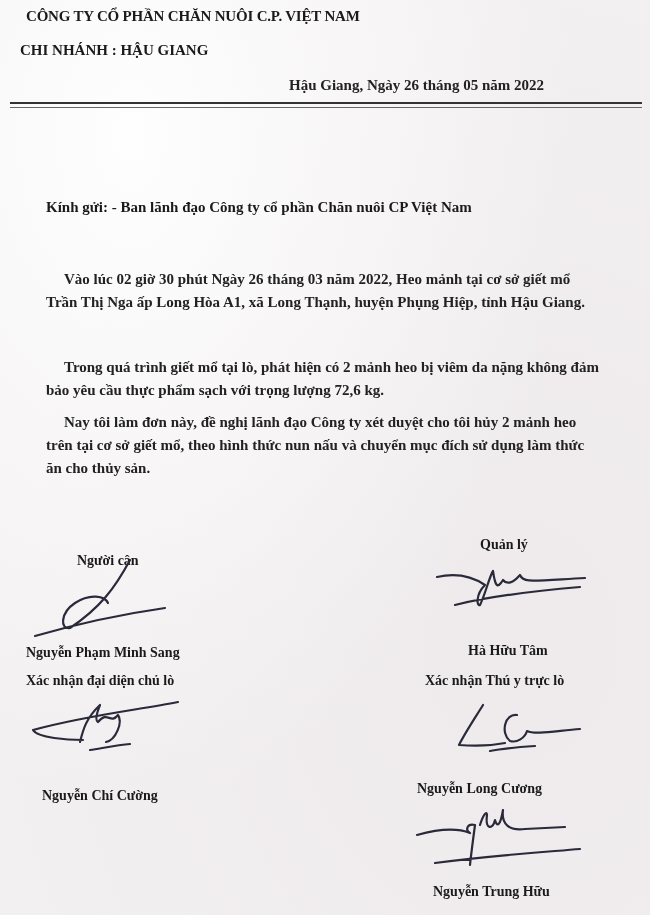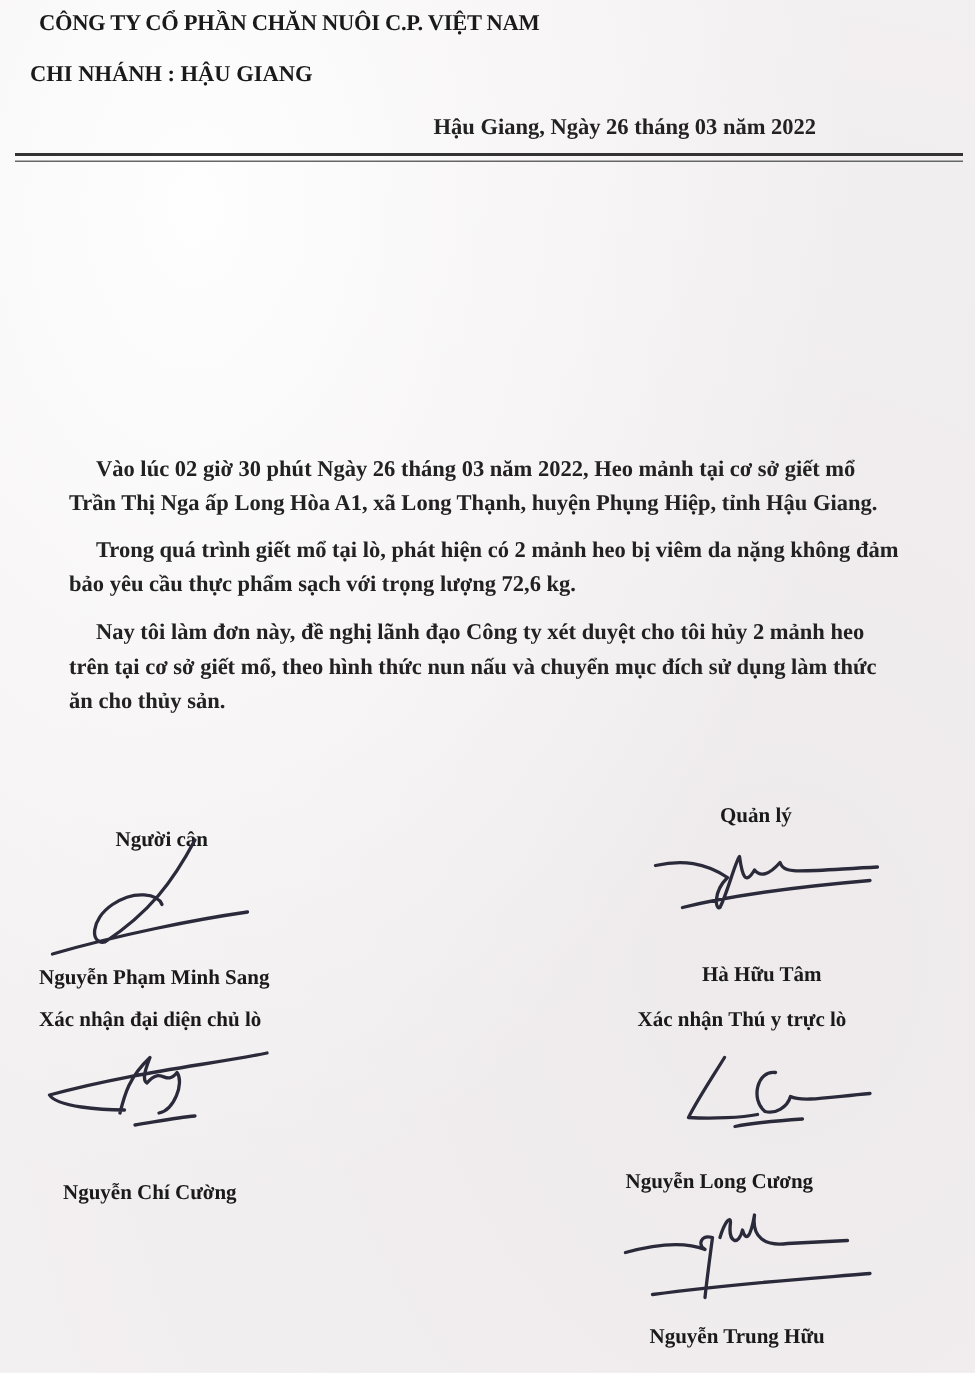--- a/index.html
+++ b/index.html
@@ -18,42 +18,43 @@
     }
     .abs { position: absolute; white-space: nowrap; }
     .company { left: 26px; top: 8px; font-size: 15px; font-weight: bold; letter-spacing: -0.2px; }
     .branch { left: 20px; top: 42px; font-size: 15px; font-weight: bold; }
     .date { left: 289px; top: 77px; font-size: 15px; font-weight: bold; color: #222; }
     .rule1 { left: 10px; top: 102px; width: 632px; height: 2px; background: #333; }
     .rule2 { left: 10px; top: 107px; width: 632px; height: 1px; background: #666; }
     .title { left: 200px; top: 156px; font-size: 26px; font-weight: bold; letter-spacing: 0.5px; }
     .recipient { left: 46px; top: 199px; font-size: 15px; font-weight: bold; }
     .para { position: absolute; left: 46px; width: 555px; font-size: 15px; font-weight: bold; line-height: 23px; color: #222; }
-    .p1 { top: 268px; margin-top: 34px; }
+    .p1 { top: 268px; }
     .p2 { top: 356px; }
     .p3 { top: 411px; }
     .p4 { top: 498px; }
     .indent { display: inline-block; width: 18px; }
     .sig-label { font-size: 14px; font-weight: bold; }
     .sig-name { font-size: 14px; font-weight: bold; }
     svg.sig { position: absolute; overflow: visible; }
     svg.sig path { fill: none; stroke: #2a2a3a; stroke-width: 2.2; stroke-linecap: round; stroke-linejoin: round; }
   </style>
 </head>
 <body>
 
 <div class="page">
 
   <div class="abs company">CÔNG TY CỔ PHẦN CHĂN NUÔI C.P. VIỆT NAM</div>
   <div class="abs branch">CHI NHÁNH : HẬU GIANG</div>
-  <div class="abs date">Hậu Giang, Ngày 26 tháng 03 năm 2022</div>
+  <div class="abs date">Hậu Giang, Ngày 26 tháng 05 năm 2022</div>
 
   <div class="abs rule1"></div>
   <div class="abs rule2"></div>
 
+  <div class="abs recipient">Kính gửi:  - Ban lãnh đạo Công ty cổ phần Chăn nuôi CP Việt Nam</div>
 
   <div class="para p1"><span class="indent"></span><span>Vào lúc 02 giờ 30 phút Ngày 26 tháng 03 năm 2022, Heo mảnh tại cơ sở giết mổ Trần Thị Nga ấp Long Hòa A1, xã Long Thạnh, huyện Phụng Hiệp, tỉnh Hậu Giang.</span></div>
   <div class="para p2"><span class="indent"></span><span>Trong quá trình giết mổ tại lò, phát hiện có 2 mảnh heo bị viêm da nặng không đảm bảo yêu cầu thực phẩm sạch với trọng lượng 72,6 kg.</span></div>
   <div class="para p3"><span class="indent"></span><span>Nay tôi làm đơn này, đề nghị lãnh đạo Công ty xét duyệt cho tôi hủy 2 mảnh heo trên tại cơ sở giết mổ, theo hình thức nun nấu và chuyển mục đích sử dụng làm thức ăn cho thủy sản.</span></div>
 
   <div class="abs sig-label" style="left:77px; top:537px;margin-top:16px;">Người cân</div>
   <svg class="sig" style="left:30px; top:558px;" width="150" height="80">
     <path d="M100 2 C 85 30, 70 50, 40 70 C 30 72, 30 55, 45 45 C 60 35, 75 38, 78 45 M5 78 C 50 65, 100 55, 135 50"></path>
   </svg>
   <div class="abs sig-name" style="left:26px; top:645px;">Nguyễn Phạm Minh Sang</div>

